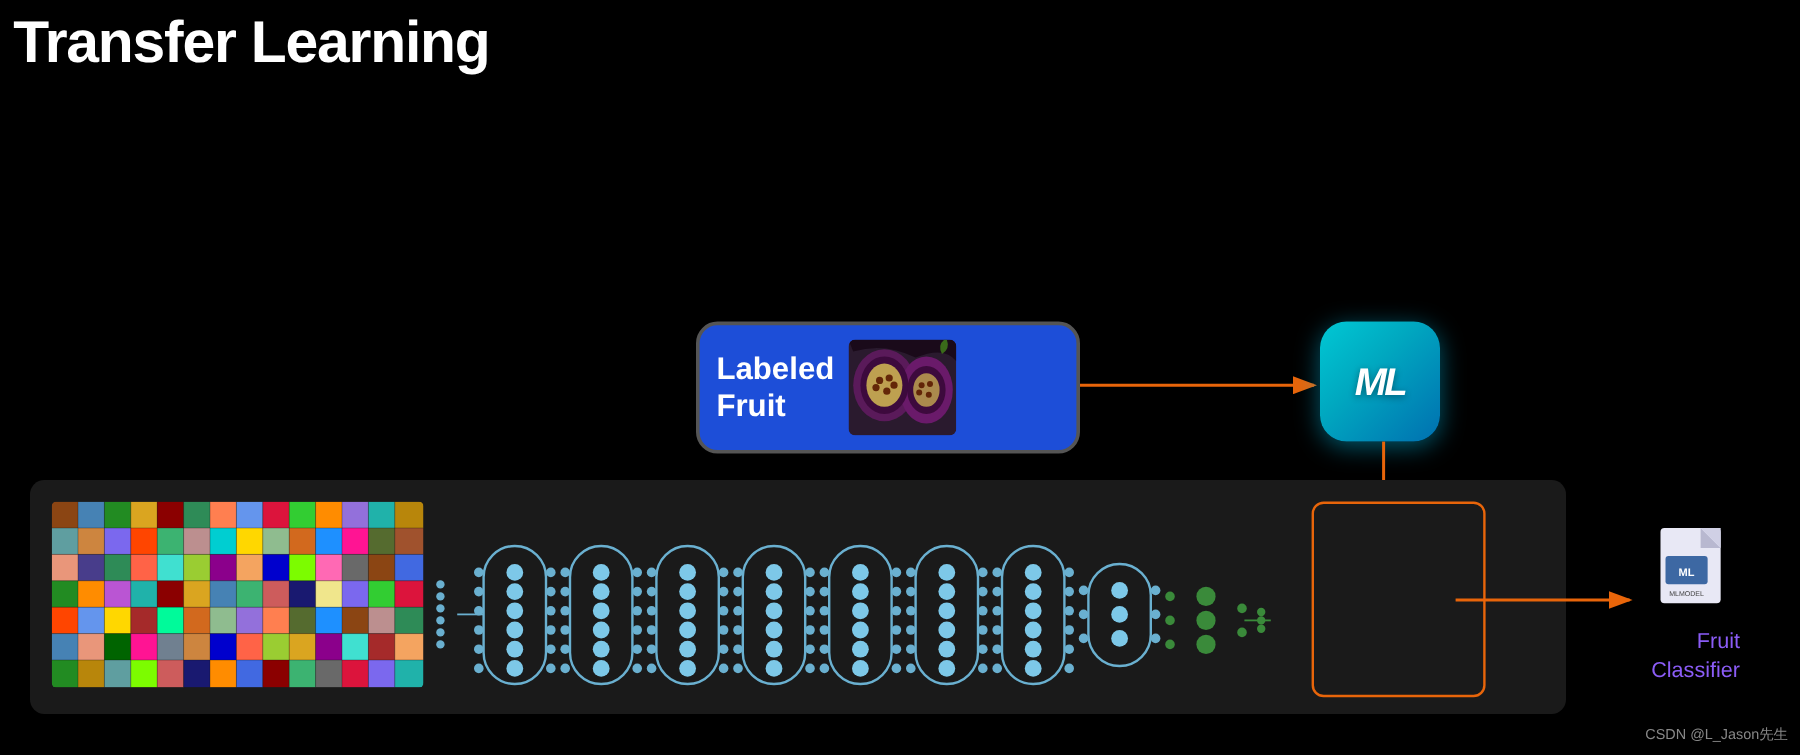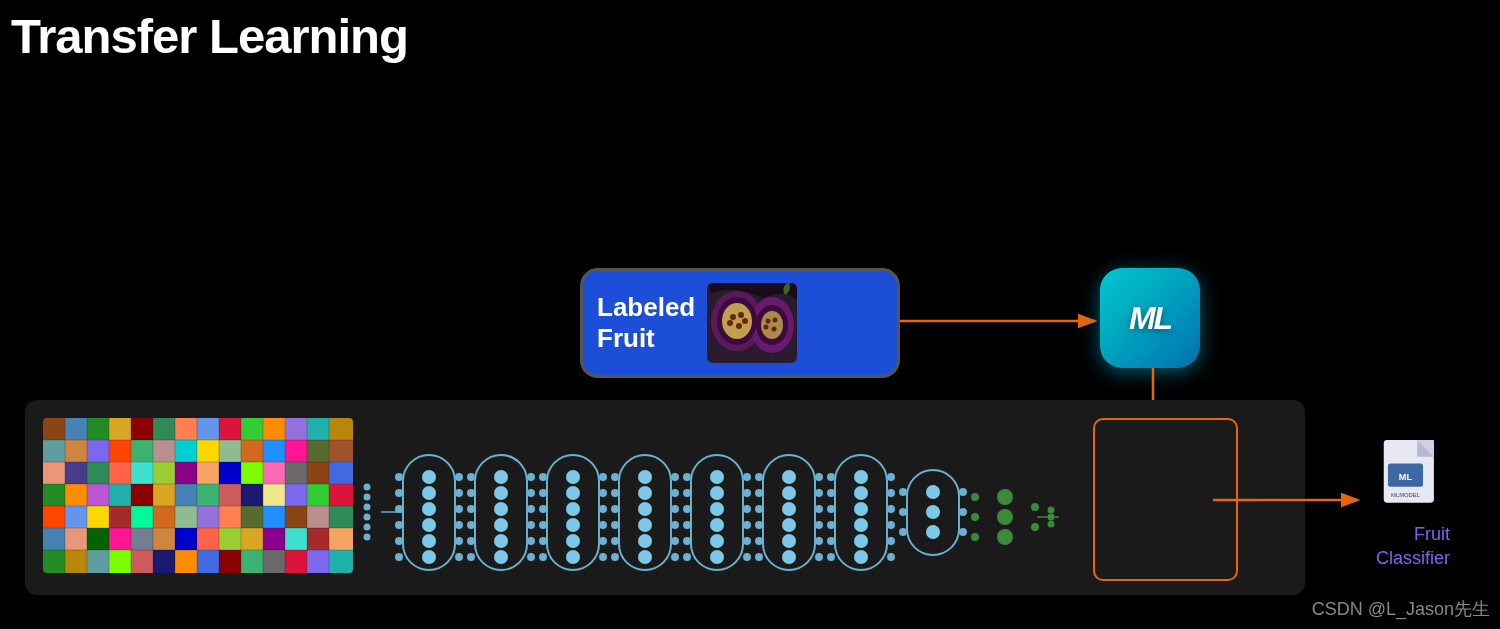--- a/index.html
+++ b/index.html
@@ -142,21 +142,21 @@
       height: 90px;
       position: relative;
     }
 
     
     #watermark {
       position: absolute;
       bottom: 8px;
       right: 10px;
       color: #888;
-      font-size: 18px;
+      font-size: 12px;
     }
   </style>
 </head>
 <body>
 
 <h1 id="title">Transfer Learning</h1>
 
 <div id="labeled-fruits-box">
   <div id="labeled-fruits-text">
     <span>Labeled</span><br>

